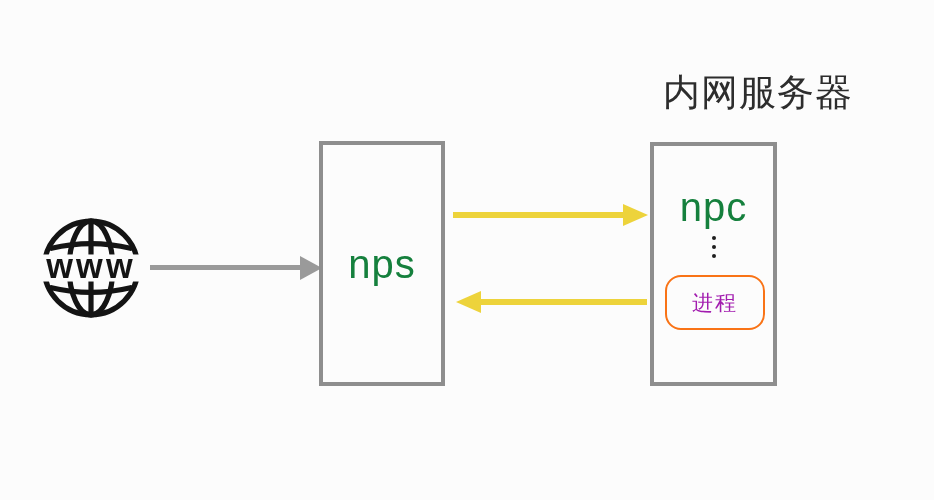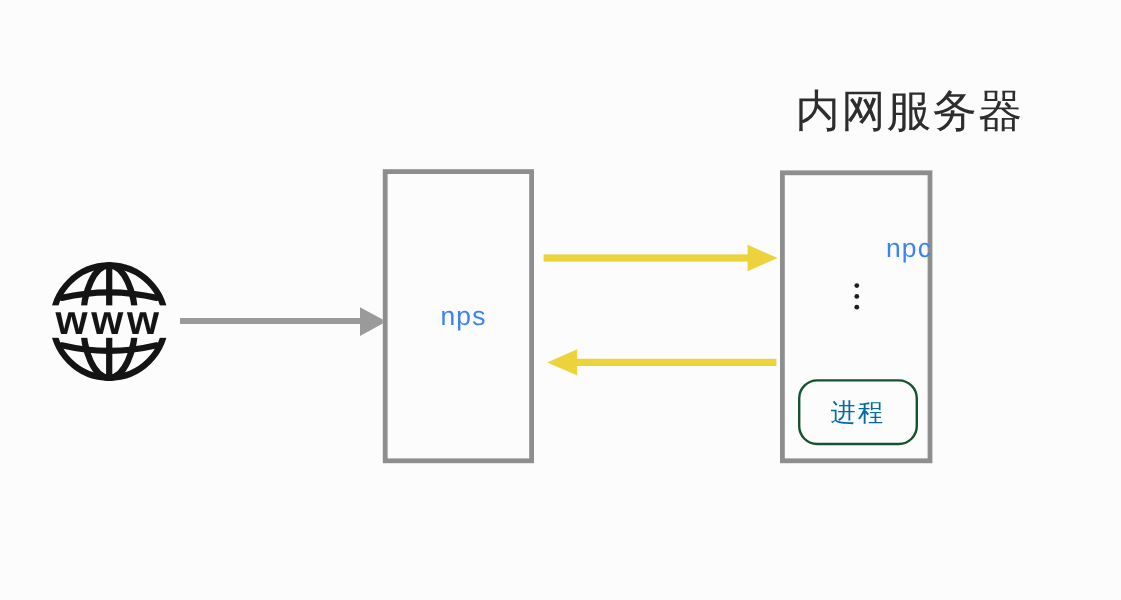--- a/index.html
+++ b/index.html
@@ -46,33 +46,32 @@
     position: absolute;
     box-sizing: border-box;
     border: 4px solid #8e8e8e;
     background: #fcfcfc;
   }
   .nps-box {
     left: 319px; top: 141px;
     width: 126px; height: 245px;
     display: flex;
     align-items: center;
-    justify-content: flex-start;
+    justify-content: center;
   }
   .npc-box {
     left: 650px; top: 142px;
     width: 127px; height: 244px;
   }
 
   .node-label {
-    font-size: 22px;
+    font-size: 40px;
     line-height: 30px;
-    color: #3b82f6;
+    color: #15803d;
     letter-spacing: 1px;
-    padding-left: 44px;
   }
   .npc-label {
     position: absolute;
     top: 46px;
     left: 0;
     width: 100%;
     text-align: center;
   }
 
   .vdots {
@@ -92,30 +91,29 @@
     margin-bottom: 5px;
   }
 
   .process-box {
     position: absolute;
     left: 11px;
     top: 129px;
     width: 100px;
     height: 55px;
     box-sizing: border-box;
-    border: 2px solid #14532d;
+    border: 2px solid #f97316;
     border-radius: 16px;
     background: #fcfcfc;
     display: flex;
     align-items: center;
     justify-content: center;
     font-size: 21px;
-    color: #0369a1;
+    color: #a21caf;
     letter-spacing: 2px;
-    margin-top: 41px;
   }
 
   .arrow-line {
     position: absolute;
   }
   .line-gray   { background: #9a9a9a; }
   .line-yellow { background: #edd33b; }
 
   .arrow-head {
     position: absolute;

